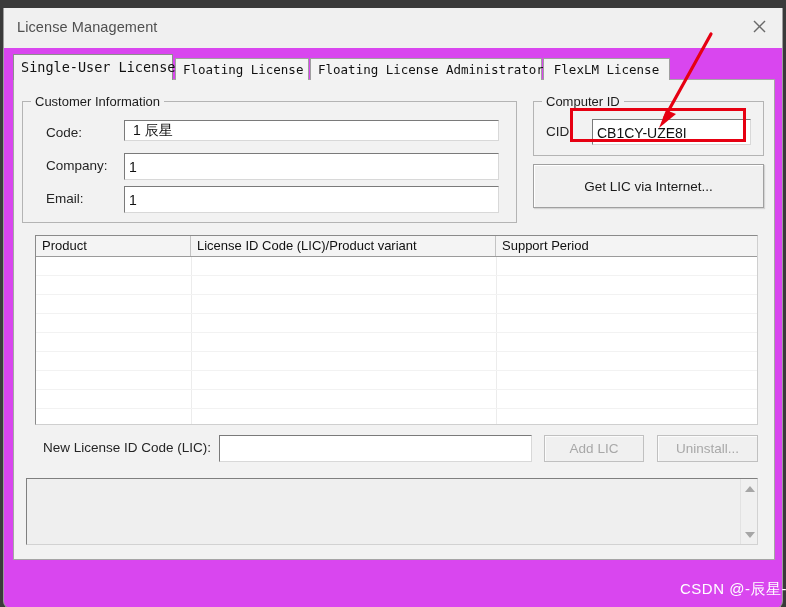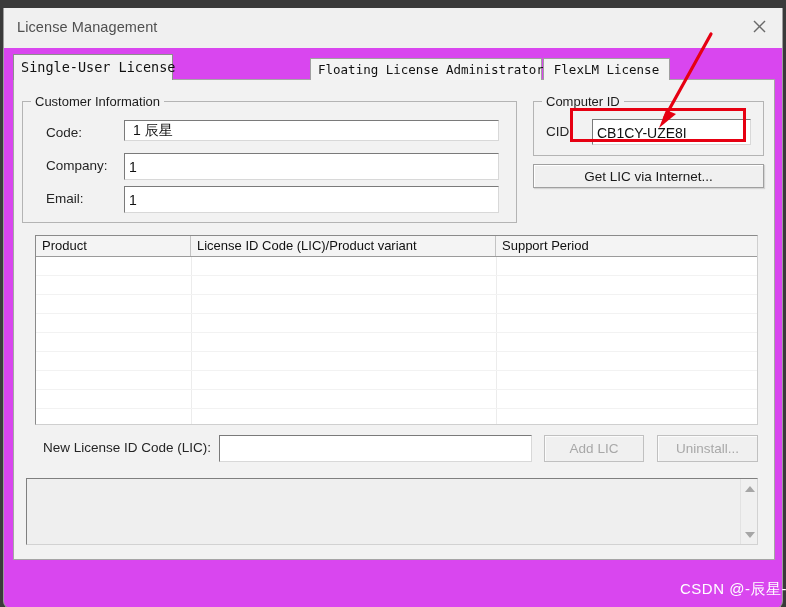--- a/index.html
+++ b/index.html
@@ -334,20 +334,23 @@
         </svg>
       </div>
     </div>
 
     <div class="tabpage"></div>
 
     <div class="tabstrip">
       <div class="tab active" style="left:0px; width:160px;">
         <span>Single-User License</span>
       </div>
+      <div class="tab" style="left:162px; width:134px;">
+        <span>Floating License</span>
+      </div>
       <div class="tab" style="left:297px; width:232px;">
         <span>Floating License Administrator</span>
       </div>
       <div class="tab" style="left:530px; width:127px;">
         <span>FlexLM License</span>
       </div>
     </div>
 
     <div class="groupbox" style="left:18px; top:93px; width:495px; height:122px;">
       <div class="legend">Customer Information</div>
@@ -361,21 +364,21 @@
       <div class="fieldlabel" style="left:23px; top:89px;">Email:</div>
       <div class="textbox" style="left:101px; top:84px; width:375px; height:27px;" title="">1</div>
     </div>
 
     <div class="groupbox" style="left:529px; top:93px; width:231px; height:55px;">
       <div class="legend">Computer ID</div>
       <div class="fieldlabel" style="left:12px; top:22px;">CID:</div>
       <div class="textbox" style="left:58px; top:17px; width:159px; height:26px;">CB1CY-UZE8I</div>
     </div>
 
-    <div class="btn" style="left:529px; top:156px; width:231px; height:24px;">
+    <div class="btn" style="left:529px; top:156px; width:231px; height:44px;">
       <span>Get LIC via Internet...</span>
     </div>
 
     <div class="listview" style="left:31px; top:227px; width:723px; height:190px;padding-left:43px;">
       <div class="lv-header">
         <div class="lv-col" style="left:0px; width:155px;">Product</div>
         <div class="lv-col" style="left:155px; width:305px;">License ID Code (LIC)/Product variant</div>
         <div class="lv-col" style="left:460px; width:261px; border-right:none;">Support Period</div>
       </div>
       <div class="lv-body">

